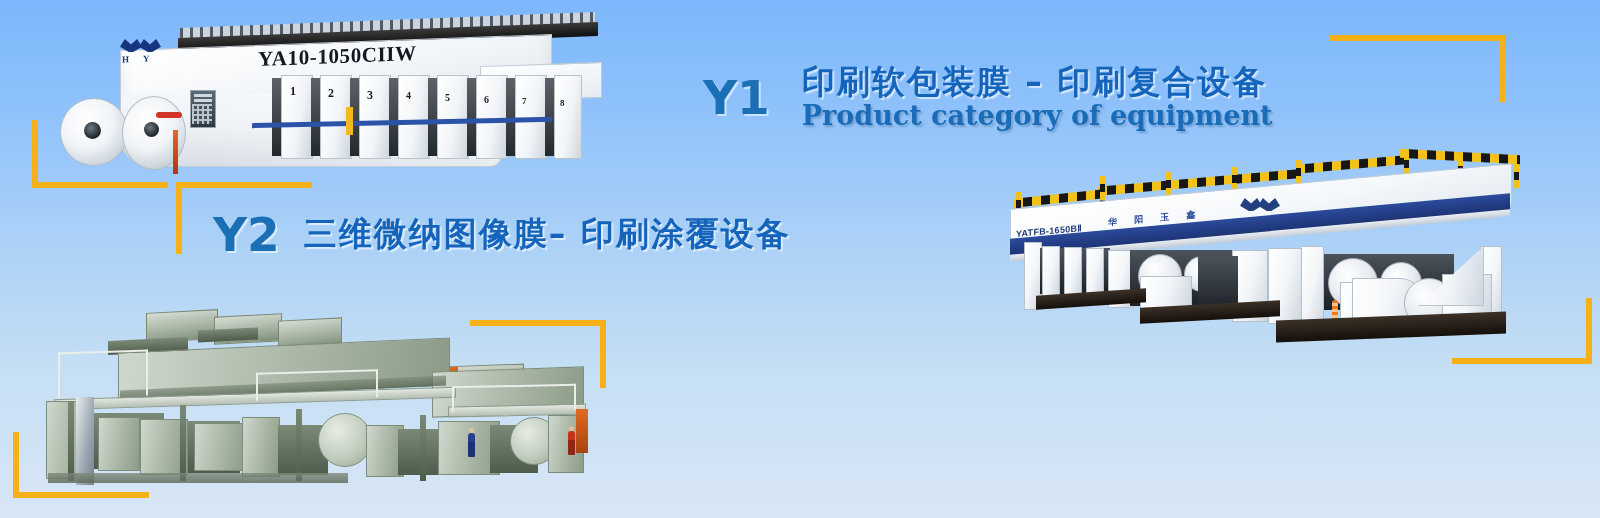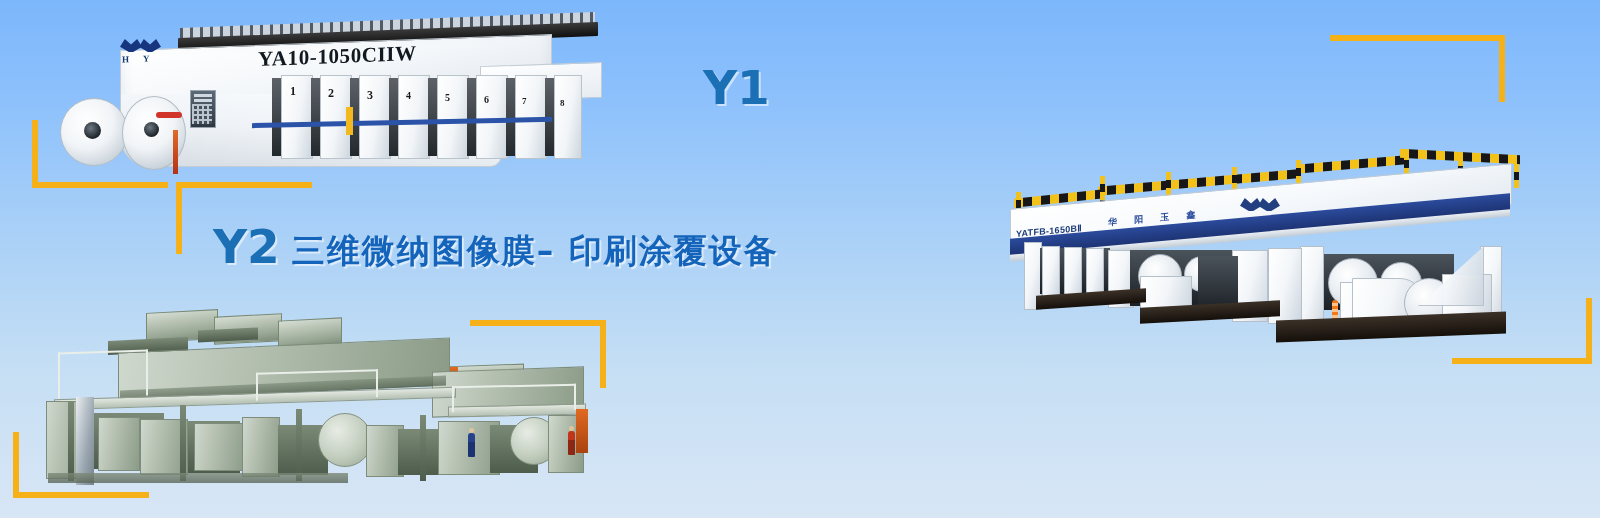--- a/index.html
+++ b/index.html
@@ -22,21 +22,21 @@
     position: absolute;
     background: #f6b119;
   }
   .bracket.v { width: 6px; }
   .bracket.h { height: 6px; }
 
   
   .tgroup {
     position: absolute;
     display: flex;
-    align-items: flex-end;
+    align-items: center;
     white-space: nowrap;
   }
   .ycode {
     font-family: "DejaVu Sans", sans-serif;
     font-weight: 700;
     font-size: 47px;
     color: #1b6fb5;
     letter-spacing: 0px;
     text-shadow: 2px 2px 0 rgba(255,255,255,0.55);
     line-height: 1;
@@ -454,23 +454,27 @@
     <div class="mpart gdark" style="left:392px; top:110px; width:6px; height:66px;"></div>
 
     <div class="worker" style="left:440px; top:128px;"></div>
     <div class="worker red" style="left:540px; top:126px;"></div>
 
     <div class="mpart" style="left:20px; top:168px; width:300px; height:10px; background:linear-gradient(#7d8a79,#5a6657); opacity:.8;"></div>
   </div>
 
   <div class="tgroup" style="left:703px; top:64px;">
     <span class="ycode">Y1</span>
+    <span class="tlines" style="margin-left:32px;">
+      <span class="cn">印刷软包装膜 – 印刷复合设备</span>
+      <span class="en">Product category of equipment</span>
+    </span>
   </div>
 
-  <div class="tgroup" style="left:213px; top:223px;">
+  <div class="tgroup" style="left:213px; top:211px;">
     <span class="ycode">Y2</span>
-    <span class="tlines" style="margin-left:12px;">
+    <span class="tlines" style="margin-left:24px;">
       <span class="cn">三维微纳图像膜– 印刷涂覆设备</span>
     </span>
   </div>
 
 
 </div>
 
 </body></html>

